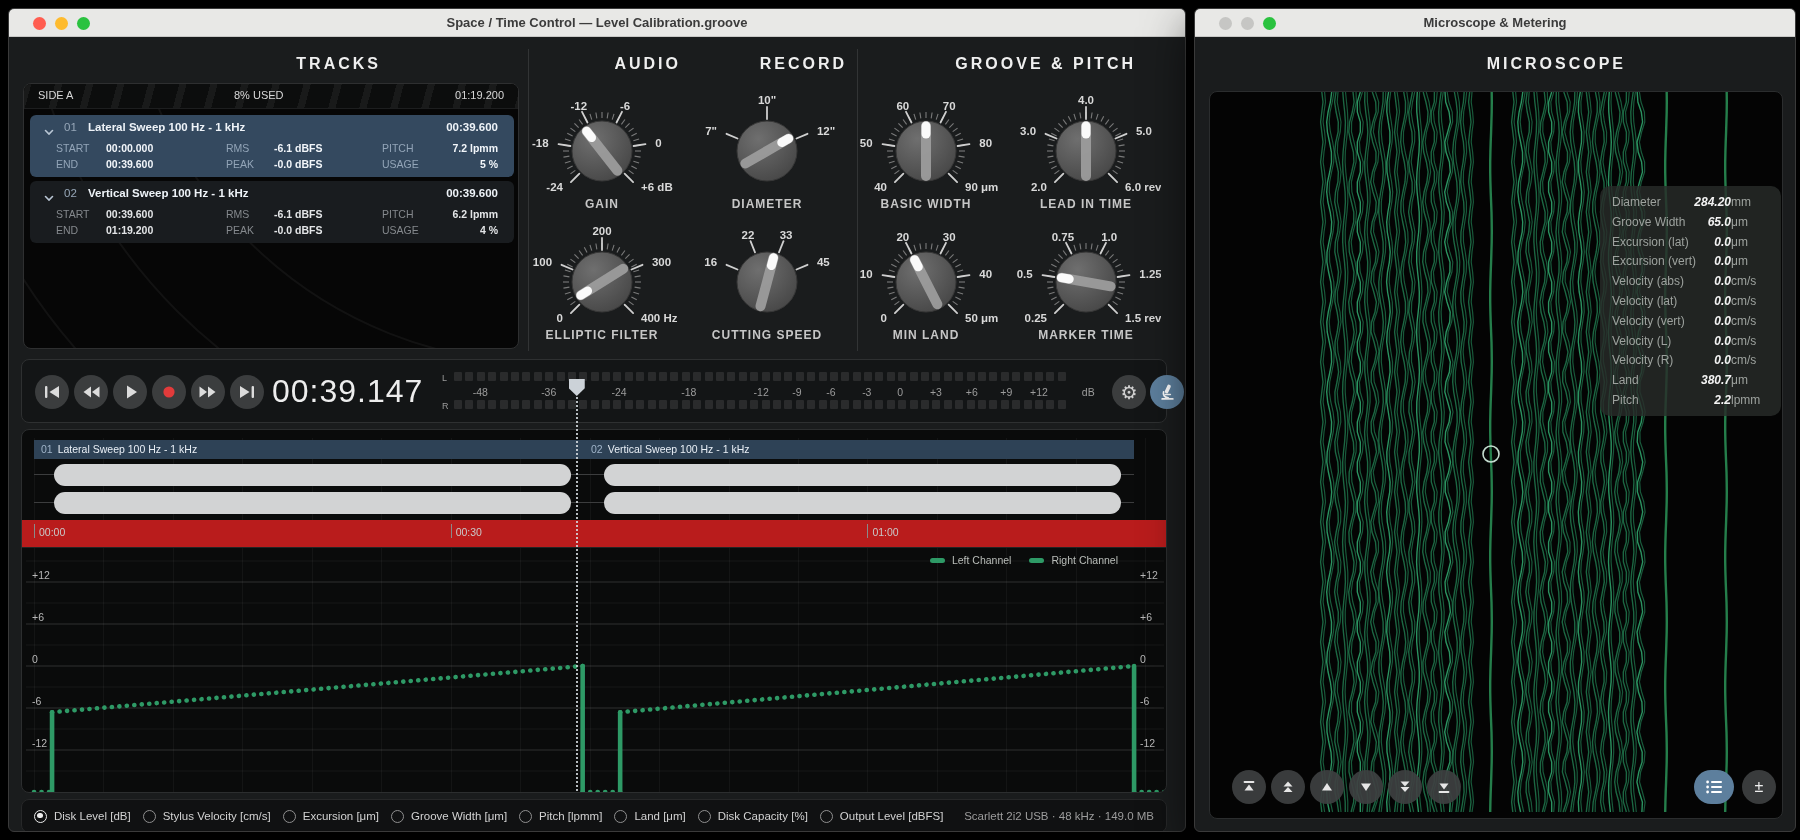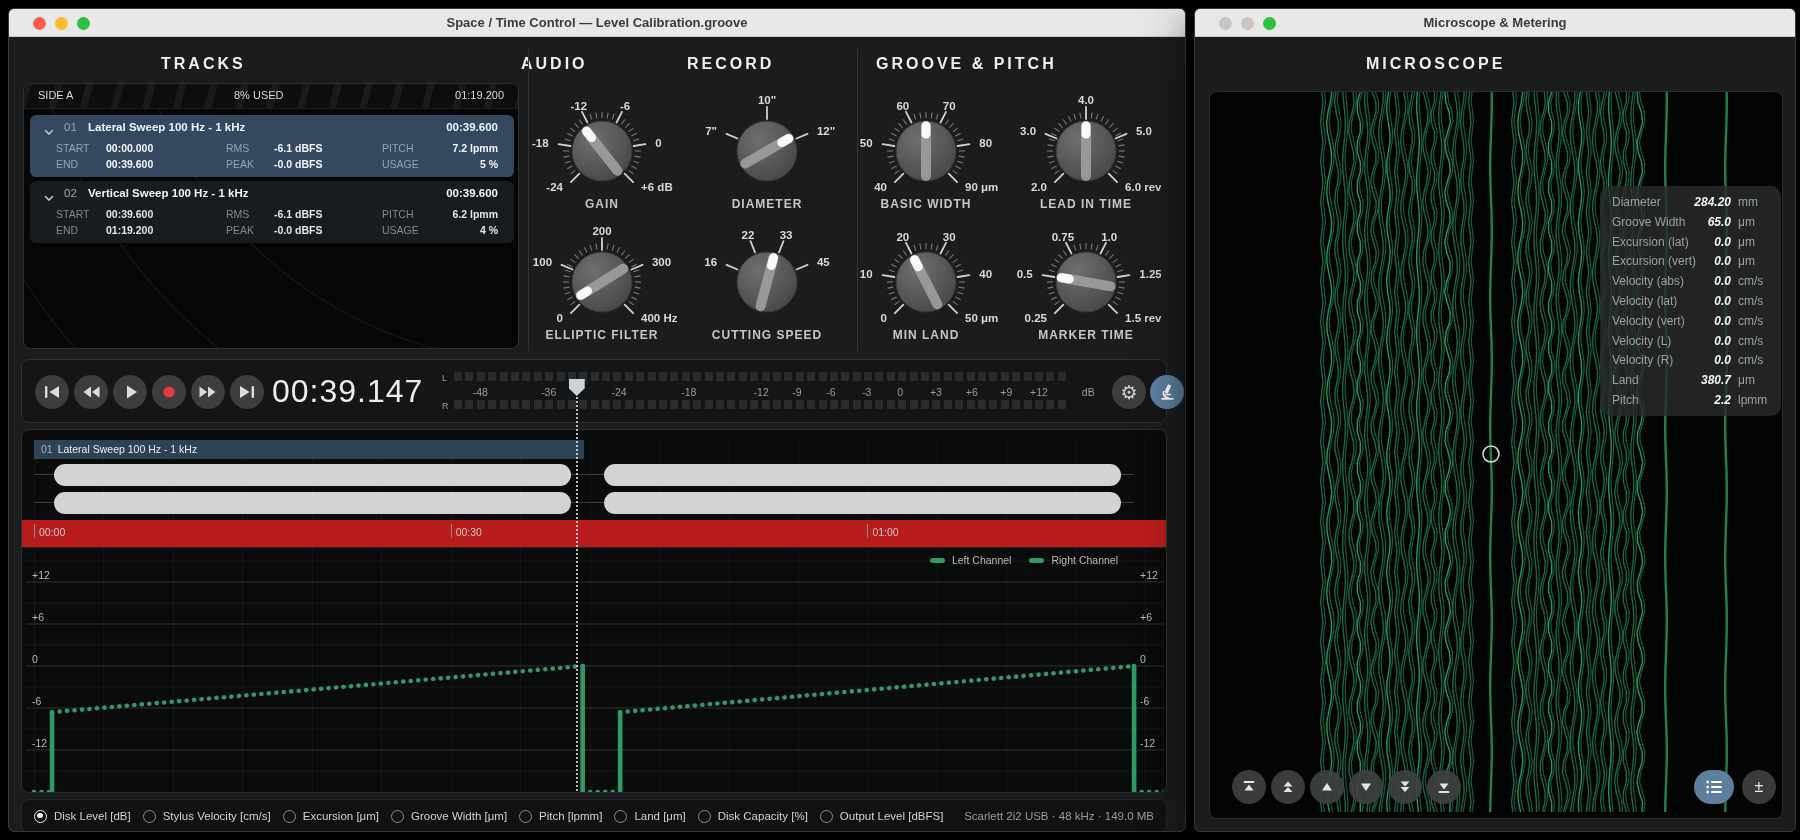--- a/index.html
+++ b/index.html
@@ -9,21 +9,21 @@
             box-shadow:0 18px 50px rgba(0,0,0,.75); overflow:hidden; border:1px solid #3a3a3a; }
   #win-left  { left:8px;  top:8px; width:1178px; height:824px; }
   #win-right { left:1194px; top:8px; width:602px; height:824px; }
   .titlebar { position:absolute; left:0; top:0; right:0; height:28px; background:#e8e8e6;
               border-bottom:1px solid #c8c8c6; }
   .titlebar .title { position:absolute; left:0; right:0; top:0; height:28px; line-height:28px;
               text-align:center; font-size:13px; font-weight:bold; color:#3b3b3b; }
   .light { position:absolute; top:8px; width:13px; height:13px; border-radius:50%; }
   .panel { position:absolute; border-radius:8px; }
   .sec-title { position:absolute; font-size:16px; font-weight:bold; letter-spacing:3px;
-               color:#efefef; text-align:left; }
+               color:#efefef; text-align:right; }
   .vsep { position:absolute; width:1px; background:#323435; top:40px; height:302px; }
 
   
   #tracks-panel { left:14px; top:74px; width:496px; height:266px; background:#060606;
                   border:1px solid #2e2f30; overflow:hidden; }
   .arc { position:absolute; border:2px solid rgba(255,255,255,.05); border-radius:50%; }
   #side-header { position:absolute; left:0; top:0; right:0; height:25px;
      background:repeating-linear-gradient(105deg, rgba(255,255,255,.055) 0 7px, transparent 7px 30px), #0c0d0d;
      border-bottom:1px solid #1d1e1f; font-size:11px; color:#d8d8d8; }
   #side-header span { position:absolute; top:5px; }
@@ -92,21 +92,21 @@
 
   
   #scope-viewport { left:14px; top:82px; width:574px; height:728px; background:#040404;
                     border:1px solid #2b2d2e; overflow:hidden; }
   #scope-svg { position:absolute; left:0; top:0; }
   #metrics-overlay { position:absolute; left:390px; top:94px; width:181px; height:230px;
       background:rgba(40,44,42,.82); border-radius:10px; padding:9px 12px 0 12px; z-index:4; }
   .metric-row { display:flex; align-items:baseline; height:19.8px; font-size:12px; }
   .m-label { color:#9da29e; }
   .m-value { margin-left:auto; color:#f3f3f3; font-weight:bold;font-style:italic; }
-  .m-unit { width:38px; text-align:left; padding-left:7px; color:#9da29e; }
+  .m-unit { width:38px; text-align:left; color:#9da29e; }
   .scope-btn { position:absolute; width:34px; height:34px; border-radius:50%; background:rgba(62,64,65,.92);
                display:flex; align-items:center; justify-content:center; z-index:5; }
   #metrics-toggle { position:absolute; width:40px; height:34px; border-radius:17px; background:#5d7f9d;
                display:flex; align-items:center; justify-content:center; z-index:5; }
   .blue { background:#5d7f9d !important; }
   .gear-glyph { font-size:19px; color:#d2d2d2; line-height:1; }
 </style>
 </head>
 <body>
 
@@ -816,20 +816,21 @@
         <div class="ch-row" style="top: 23px;">
           <div class="ch-mid"></div>
           <div class="wavebar" style="left: 20px; right: 13px;"></div>
         </div>
         <div class="ch-row" style="top: 51px;">
           <div class="ch-mid"></div>
           <div class="wavebar" style="left: 20px; right: 13px;"></div>
         </div>
       </div>
       <div class="clip" style="left: 562.044px; width: 550.044px; height: 80px;">
+        <div class="clip-head"><span class="cnum">02</span><span class="cname">Vertical Sweep 100 Hz - 1 kHz</span></div>
         <div class="ch-row" style="top: 23px;">
           <div class="ch-mid"></div>
           <div class="wavebar" style="left: 20px; right: 13px;"></div>
         </div>
         <div class="ch-row" style="top: 51px;">
           <div class="ch-mid"></div>
           <div class="wavebar" style="left: 20px; right: 13px;"></div>
         </div>
       </div>
       <div id="ruler">

